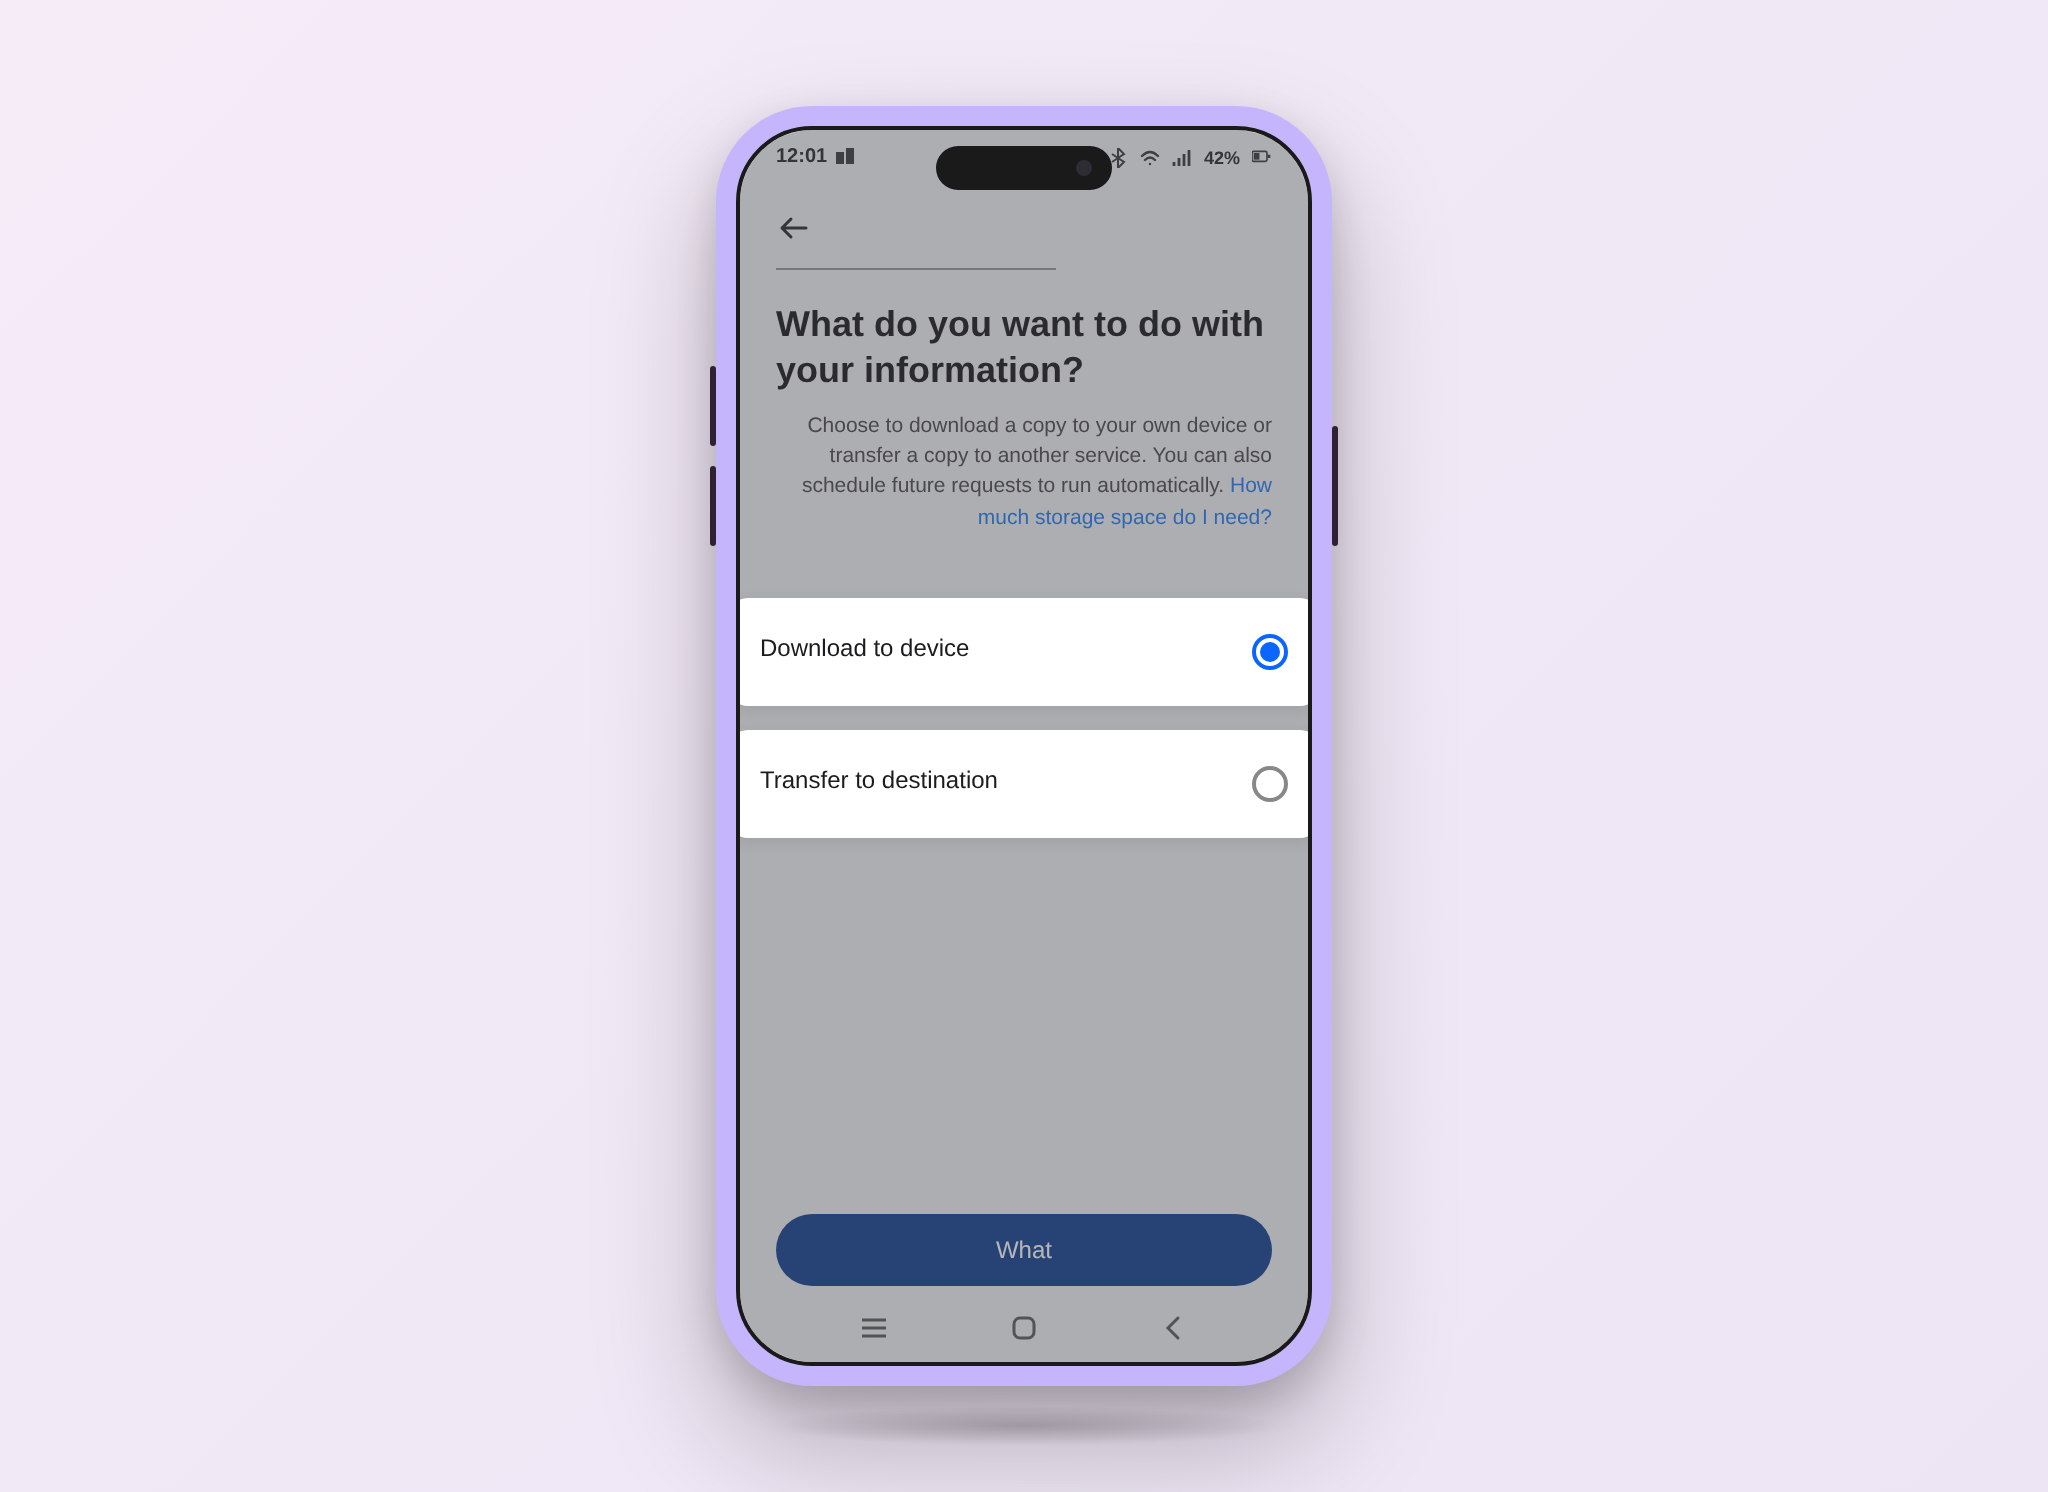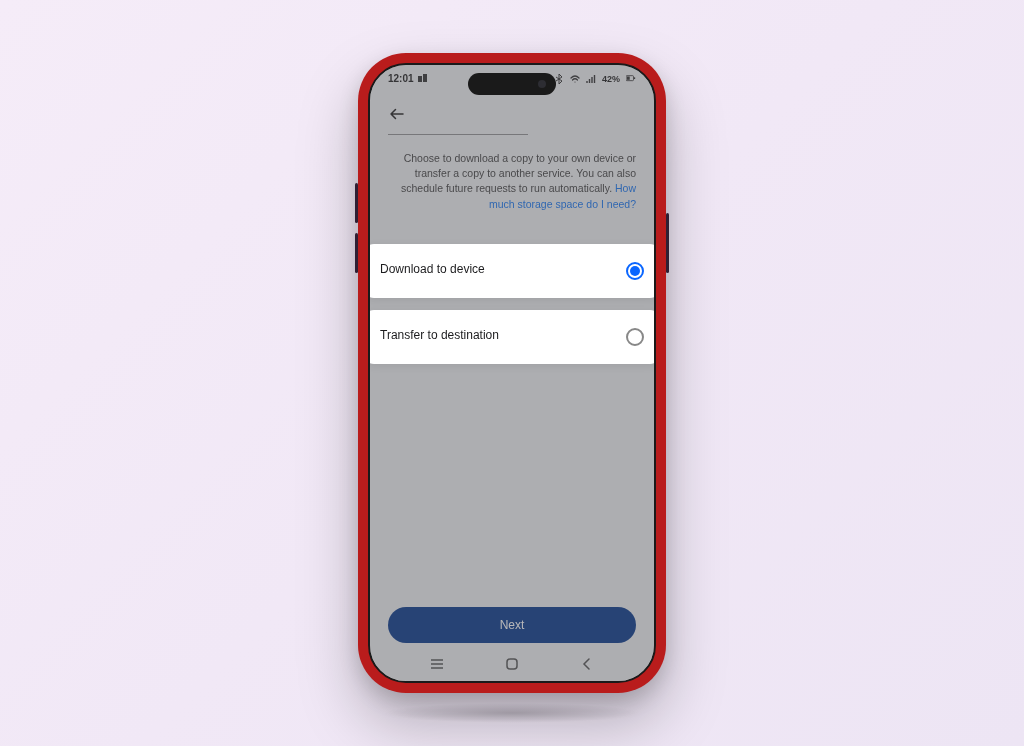--- a/index.html
+++ b/index.html
@@ -9,21 +9,21 @@
       background: linear-gradient(135deg, #f5ecf8 0%, #f1e8f6 50%, #ede5f4 100%);
       font-family: -apple-system, BlinkMacSystemFont, 'Segoe UI', Helvetica, Arial, sans-serif;
       display: flex;
       align-items: center;
       justify-content: center;
       overflow: hidden;
     }
     .phone-frame {
       width: 308px;
       height: 640px;
-      background: #b91c1c;
+      background: #c4b5fd;
       border-radius: 48px;
       padding: 10px;
       position: relative;
       box-shadow: 0 30px 60px rgba(0,0,0,0.25), 0 8px 20px rgba(0,0,0,0.15);
     }
     .phone-frame::after {
       content: '';
       position: absolute;
       bottom: -30px;
       left: 50%;
@@ -211,38 +211,39 @@
       </div>
     </div>
 
     <div class="content">
       <div class="back-btn">
         <svg viewBox="0 0 24 24">
             <path d="M20 12 L4 12 M10 6 L4 12 L10 18" stroke="#222" stroke-width="2" fill="none" stroke-linecap="round" stroke-linejoin="round"></path>
           </svg>
       </div>
       <div class="divider"></div>
+      <h1 class="title">What do you want to do with your information?</h1>
       <p class="description">
         <span>Choose to download a copy to your own device or transfer a copy to another service. You can also schedule future requests to run automatically. </span><a>How much storage space do I need?</a>
       </p>
     </div>
 
     <div class="options-wrap">
       <div class="option">
         <span class="option-label">Download to device</span>
         <span class="radio selected"></span>
       </div>
       <div class="option">
         <span class="option-label">Transfer to destination</span>
         <span class="radio"></span>
       </div>
     </div>
 
     <div class="bottom-bar">
-      <button class="next-btn">Next</button>
+      <button class="next-btn">What</button>
     </div>
 
     <div class="nav-bar">
       <div class="nav-item">
         <svg viewBox="0 0 16 14">
             <line x1="2" y1="3" x2="14" y2="3" stroke="#555" stroke-width="1.5"></line>
             <line x1="2" y1="7" x2="14" y2="7" stroke="#555" stroke-width="1.5"></line>
             <line x1="2" y1="11" x2="14" y2="11" stroke="#555" stroke-width="1.5"></line>
           </svg>
       </div>

